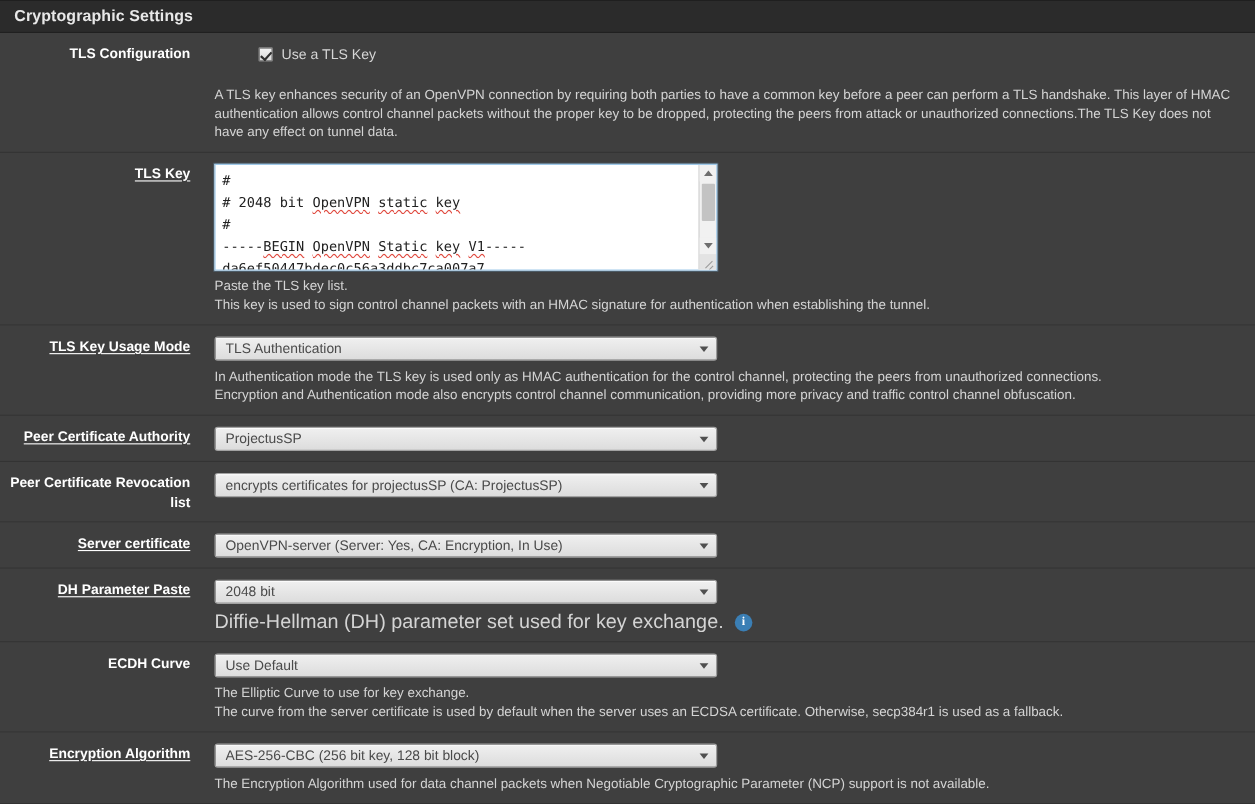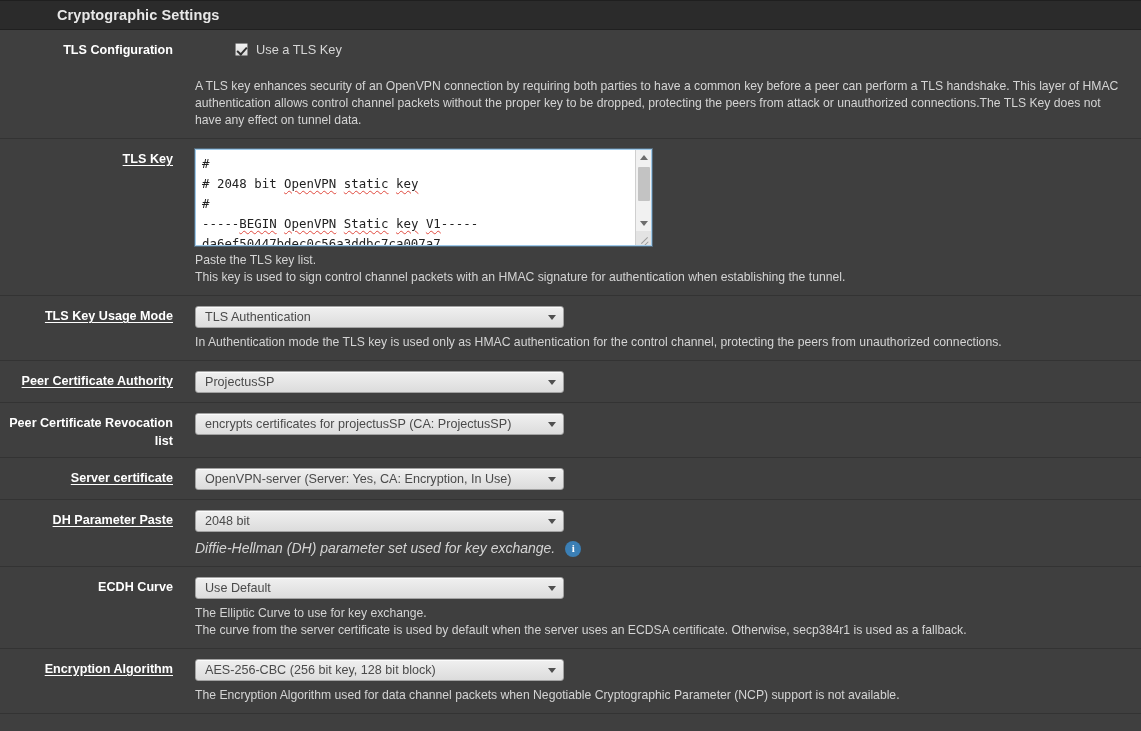--- a/index.html
+++ b/index.html
@@ -21,21 +21,20 @@
     border-bottom: 1px solid #202020;
     display: flex;
     align-items: center;
     padding-left: 13px;
   }
   .panel-title {
     color: #e8e8e8;
     font-size: 14.5px;
     font-weight: bold;
     letter-spacing: .1px;
-    margin-left: 44px;
   }
 
   .row {
     display: flex;
     width: 1141px;
     border-bottom: 1px solid #333333;
     background: #3f3f3f;
   }
   .row:first-of-type { border-top: none; }
 
@@ -151,24 +150,24 @@
     width: 22px; height: 100%;
     display: flex; align-items: center; justify-content: center;
     flex: 0 0 auto;
   }
   .sel .arrow i {
     display: block; width: 0; height: 0;
     border-left: 4px solid transparent;
     border-right: 4px solid transparent;
     border-top: 5px solid #4f4f4f;
   }
-  .w457 { width: 369px; }
+  .w457 { width: 457px; }
 
   .inlinehelp { display: flex; align-items: center; gap: 10px; margin-top: 8px; }
-  .inlinehelp .t { color: #d4d4d4; font-size: 14px; line-height: 17px; font-style: italic; }
+  .inlinehelp .t { color: #d4d4d4; font-size: 18px; line-height: 17px; }
   .infoicon {
     width: 16px; height: 16px; border-radius: 50%;
     background: #3b7fb5;
     color: #fff;
     font-size: 11px;
     font-weight: bold;
     font-family: "Liberation Serif", serif;
     display: flex; align-items: center; justify-content: center;
     line-height: 1;
   }
@@ -232,20 +231,21 @@
     </div>
     <div class="col-field">
       <div class="sel w457">
         <span class="txt">TLS Authentication</span>
         <span class="arrow">
             <i></i>
           </span>
       </div>
       <div class="helptext tight">
         <span class="ln">In Authentication mode the TLS key is used only as HMAC authentication for the control channel, protecting the peers from unauthorized connections.</span>
+        <span class="ln">Encryption and Authentication mode also encrypts control channel communication, providing more privacy and traffic control channel obfuscation.</span>
       </div>
     </div>
   </div>
 
   <div class="row">
     <div class="col-label">
       <span class="lbl ul">Peer Certificate Authority</span>
     </div>
     <div class="col-field">
       <div class="sel w457">

